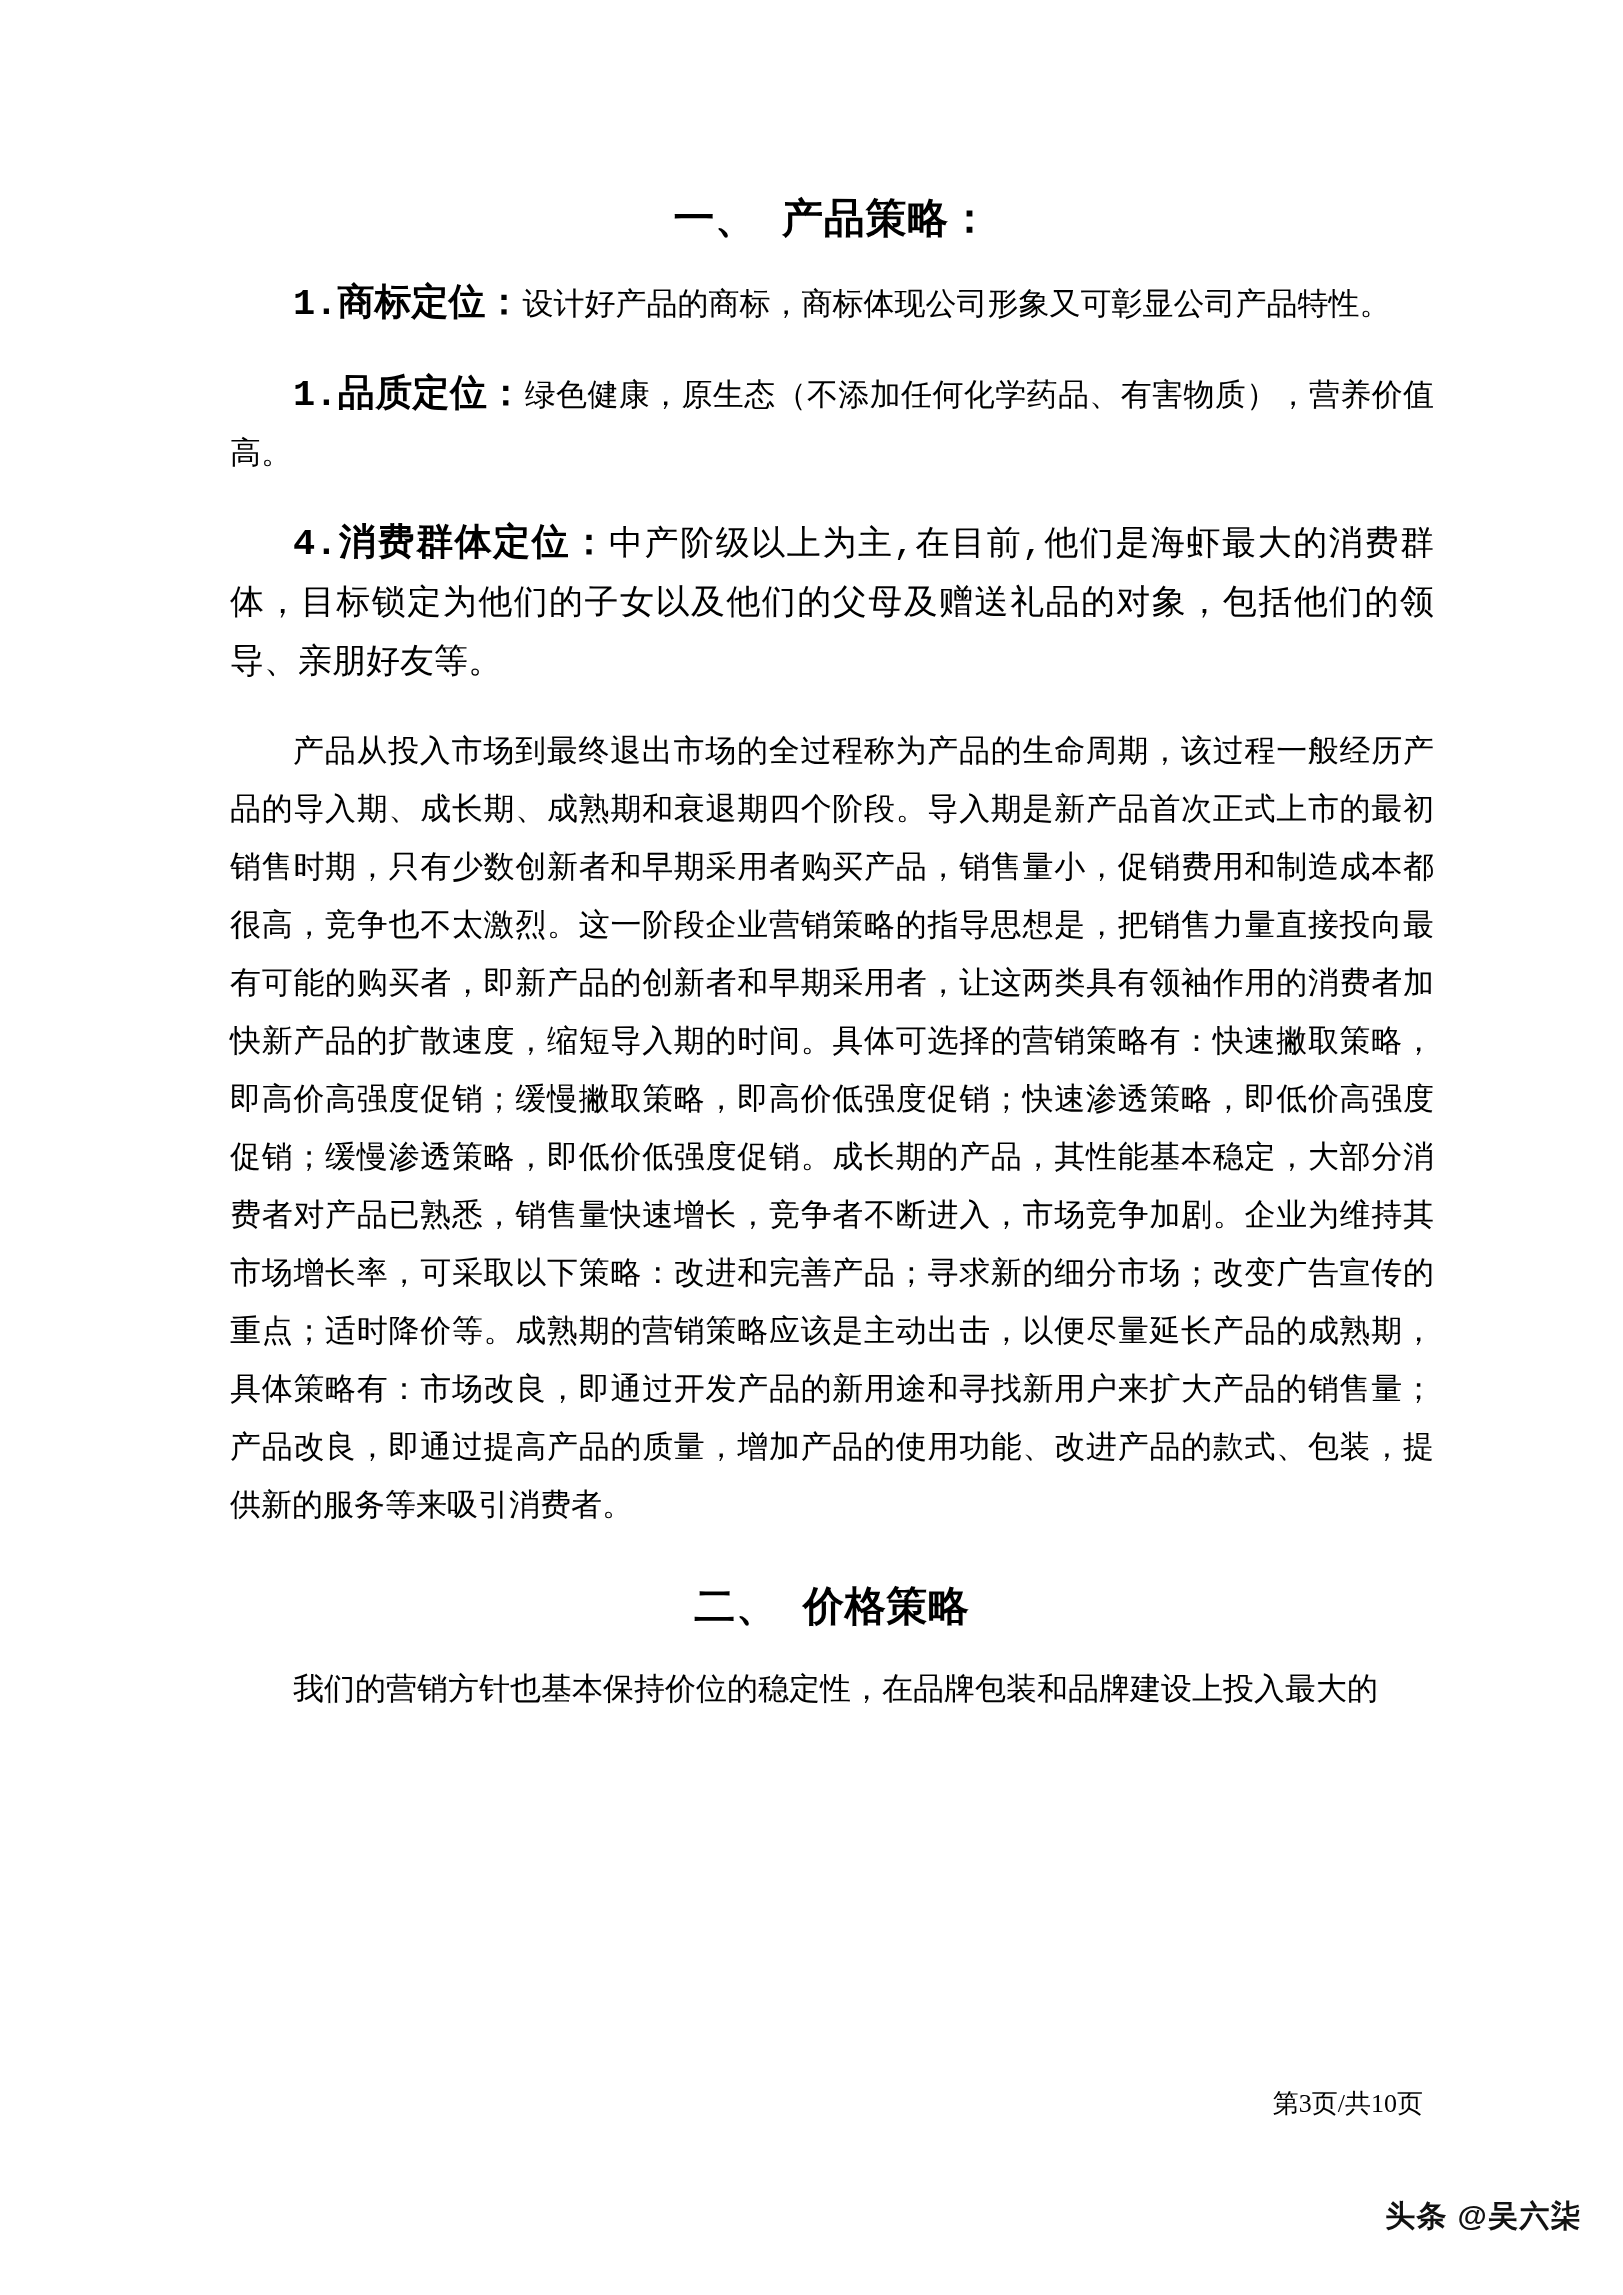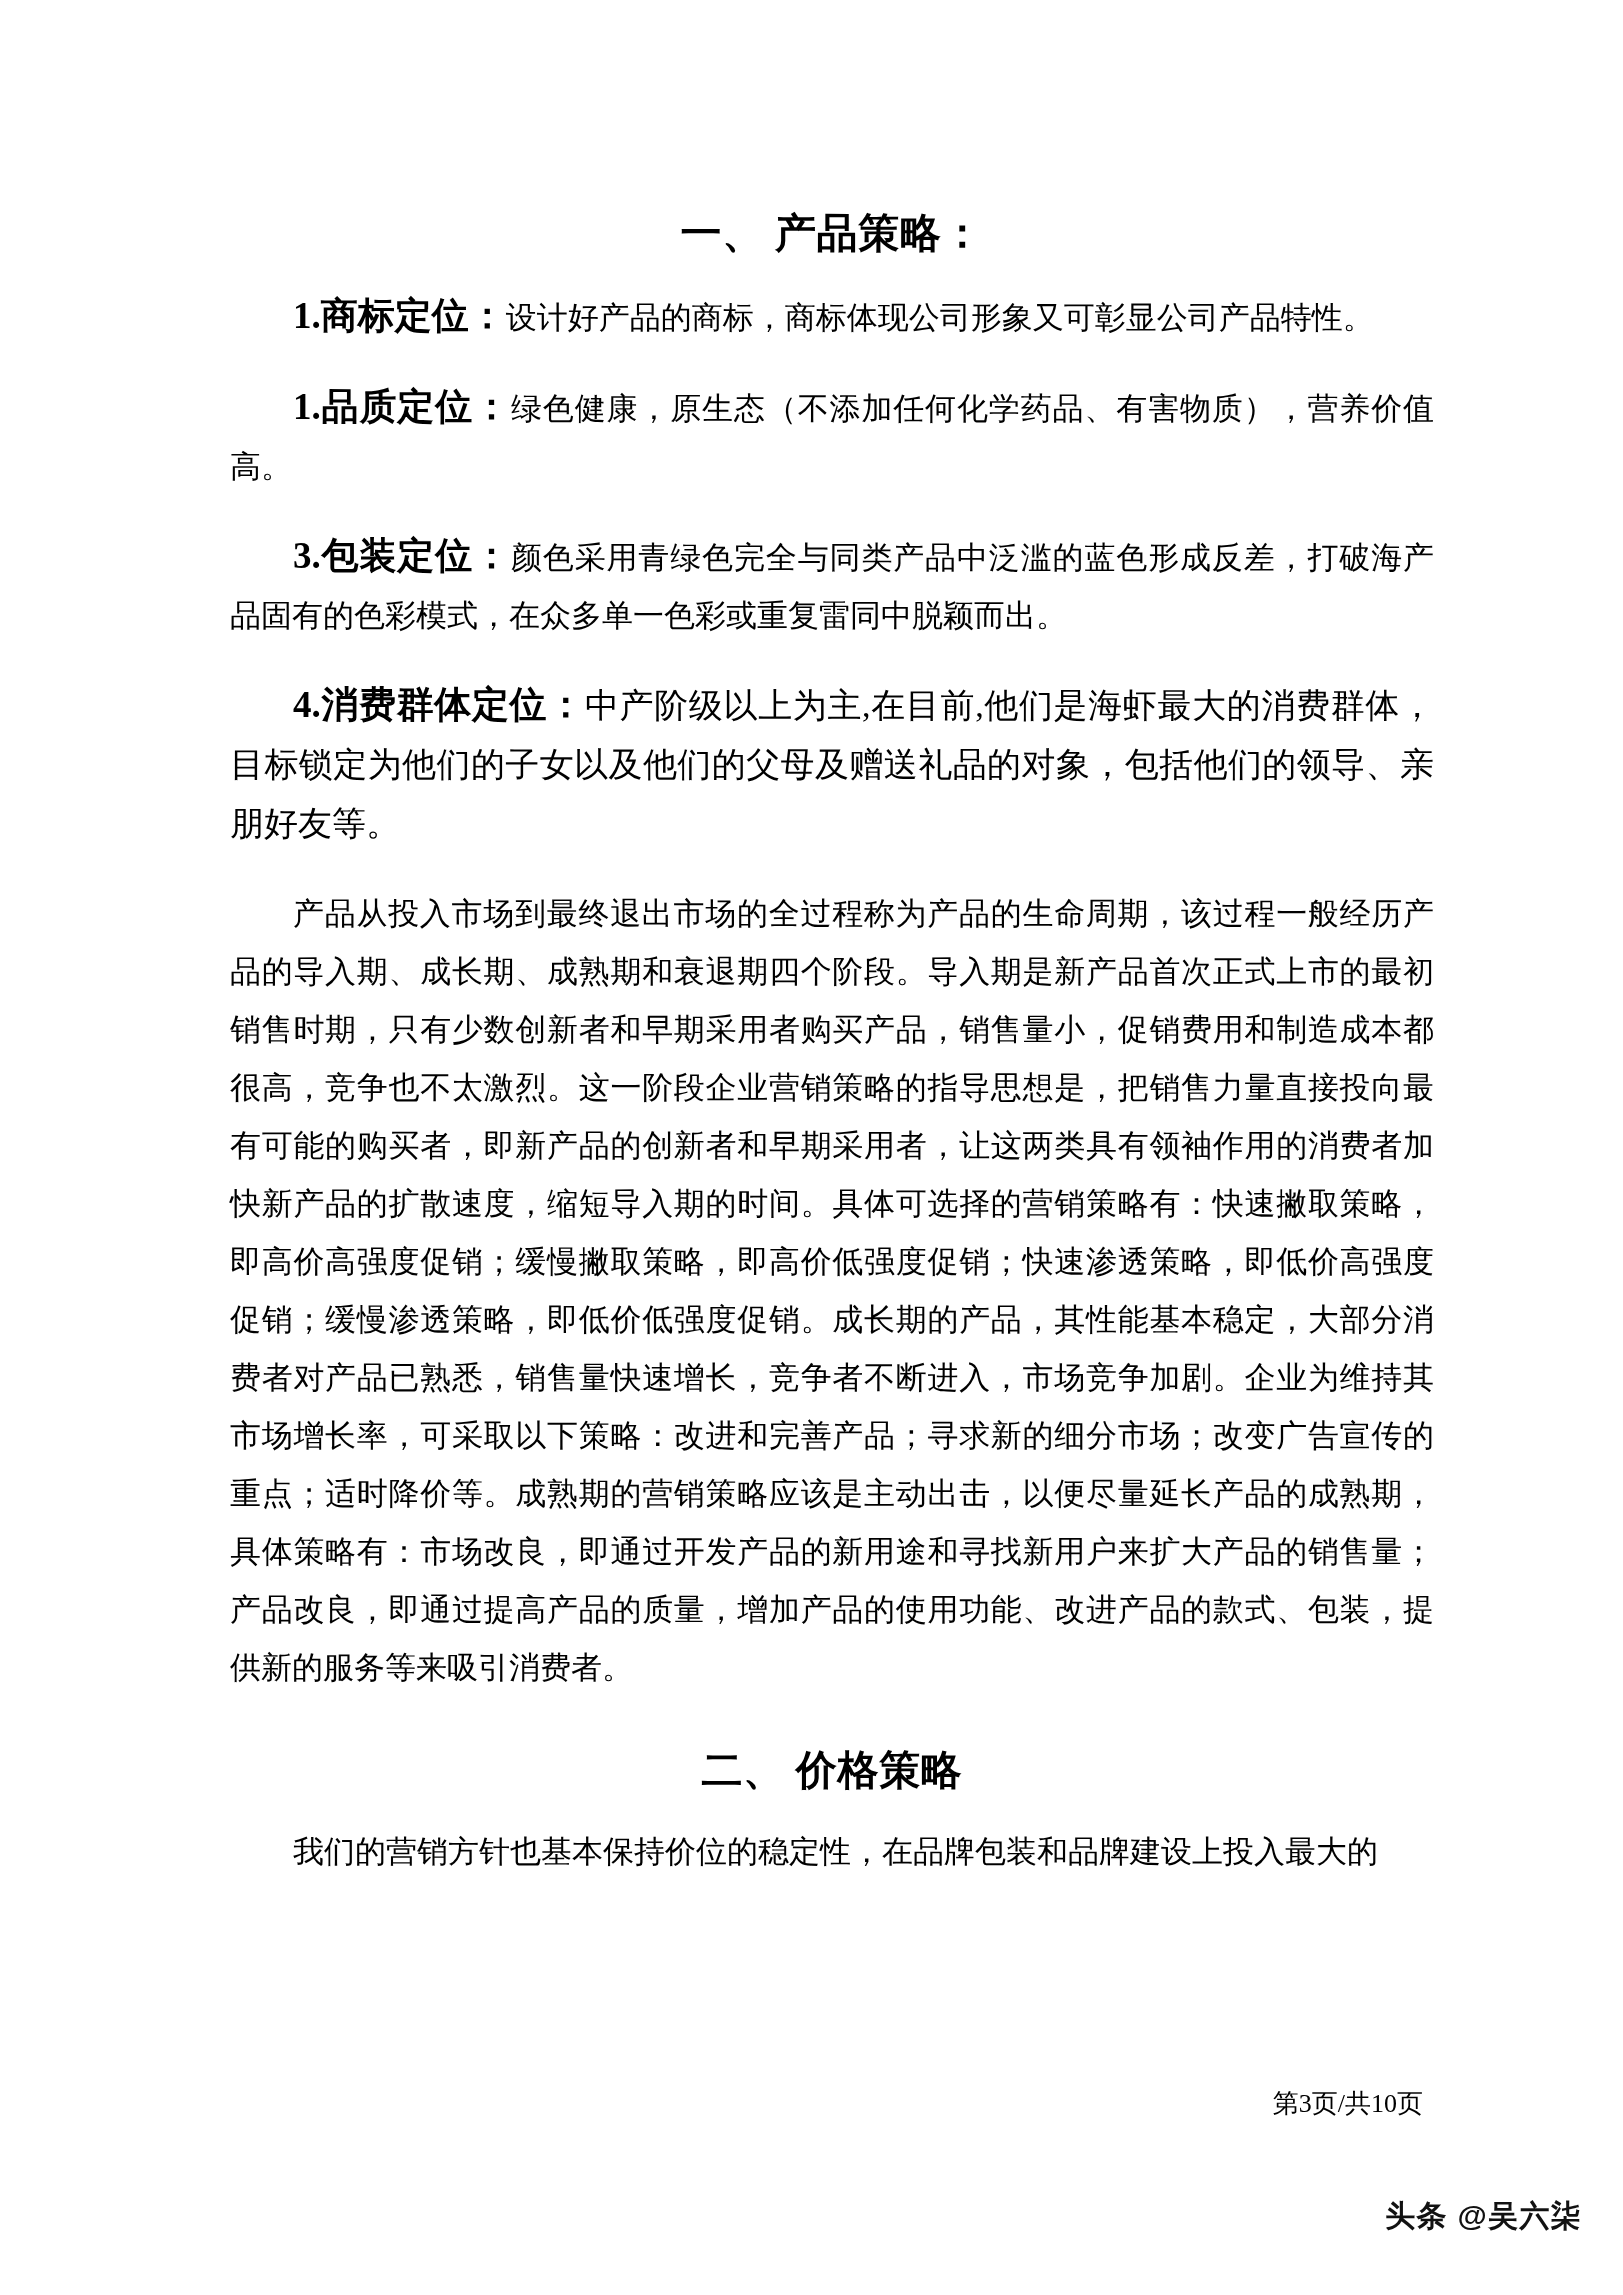--- a/index.html
+++ b/index.html
@@ -20,22 +20,23 @@
     height: 2295px;
     background: #ffffff;
     overflow: hidden;
     box-sizing: border-box;
   }
 
   
   .content {
     position: absolute;
     left: 230px;
-    top: 12px;
+    top: 0;
     width: 1204px;
+    font-family: Liberation Mono, monospace;
   }
 
   
   .heading {
     text-align: center;
     font-weight: bold;
     font-size: 41px;
     line-height: 1.25;
     letter-spacing: 0.7px;
     white-space: pre;
@@ -110,23 +111,20 @@
     <h1 class="heading heading-1">一、 产品策略：</h1>
 
     <p class="item item-1">
       <span class="term">1.商标定位：</span><span class="desc">设计好产品的商标，商标体现公司形象又可彰显公司产品特性。</span>
     </p>
 
     <p class="item item-2">
       <span class="term">1.品质定位：</span><span class="desc">绿色健康，原生态（不添加任何化学药品、有害物质），营养价值高。</span>
     </p>
 
-    <p class="item item-3">
-      <span class="term">3.包装定位：</span><span class="desc">颜色采用青绿色完全与同类产品中泛滥的蓝色形成反差，打破海产品固有的色彩模式，在众多单一色彩或重复雷同中脱颖而出。</span>
-    </p>
 
     <p class="item item-4">
       <span class="term">4.消费群体定位：</span><span class="desc">中产阶级以上为主,在目前,他们是海虾最大的消费群体，目标锁定为他们的子女以及他们的父母及赠送礼品的对象，包括他们的领导、亲朋好友等。</span>
     </p>
 
     <p class="para para-lifecycle">产品从投入市场到最终退出市场的全过程称为产品的生命周期，该过程一般经历产品的导入期、成长期、成熟期和衰退期四个阶段。导入期是新产品首次正式上市的最初销售时期，只有少数创新者和早期采用者购买产品，销售量小，促销费用和制造成本都很高，竞争也不太激烈。这一阶段企业营销策略的指导思想是，把销售力量直接投向最有可能的购买者，即新产品的创新者和早期采用者，让这两类具有领袖作用的消费者加快新产品的扩散速度，缩短导入期的时间。具体可选择的营销策略有：快速撇取策略，即高价高强度促销；缓慢撇取策略，即高价低强度促销；快速渗透策略，即低价高强度促销；缓慢渗透策略，即低价低强度促销。成长期的产品，其性能基本稳定，大部分消费者对产品已熟悉，销售量快速增长，竞争者不断进入，市场竞争加剧。企业为维持其市场增长率，可采取以下策略：改进和完善产品；寻求新的细分市场；改变广告宣传的重点；适时降价等。成熟期的营销策略应该是主动出击，以便尽量延长产品的成熟期，具体策略有：市场改良，即通过开发产品的新用途和寻找新用户来扩大产品的销售量；产品改良，即通过提高产品的质量，增加产品的使用功能、改进产品的款式、包装，提供新的服务等来吸引消费者。</p>
 
     <h1 class="heading heading-2">二、 价格策略</h1>
 
     <p class="para para-price">我们的营销方针也基本保持价位的稳定性，在品牌包装和品牌建设上投入最大的</p>

